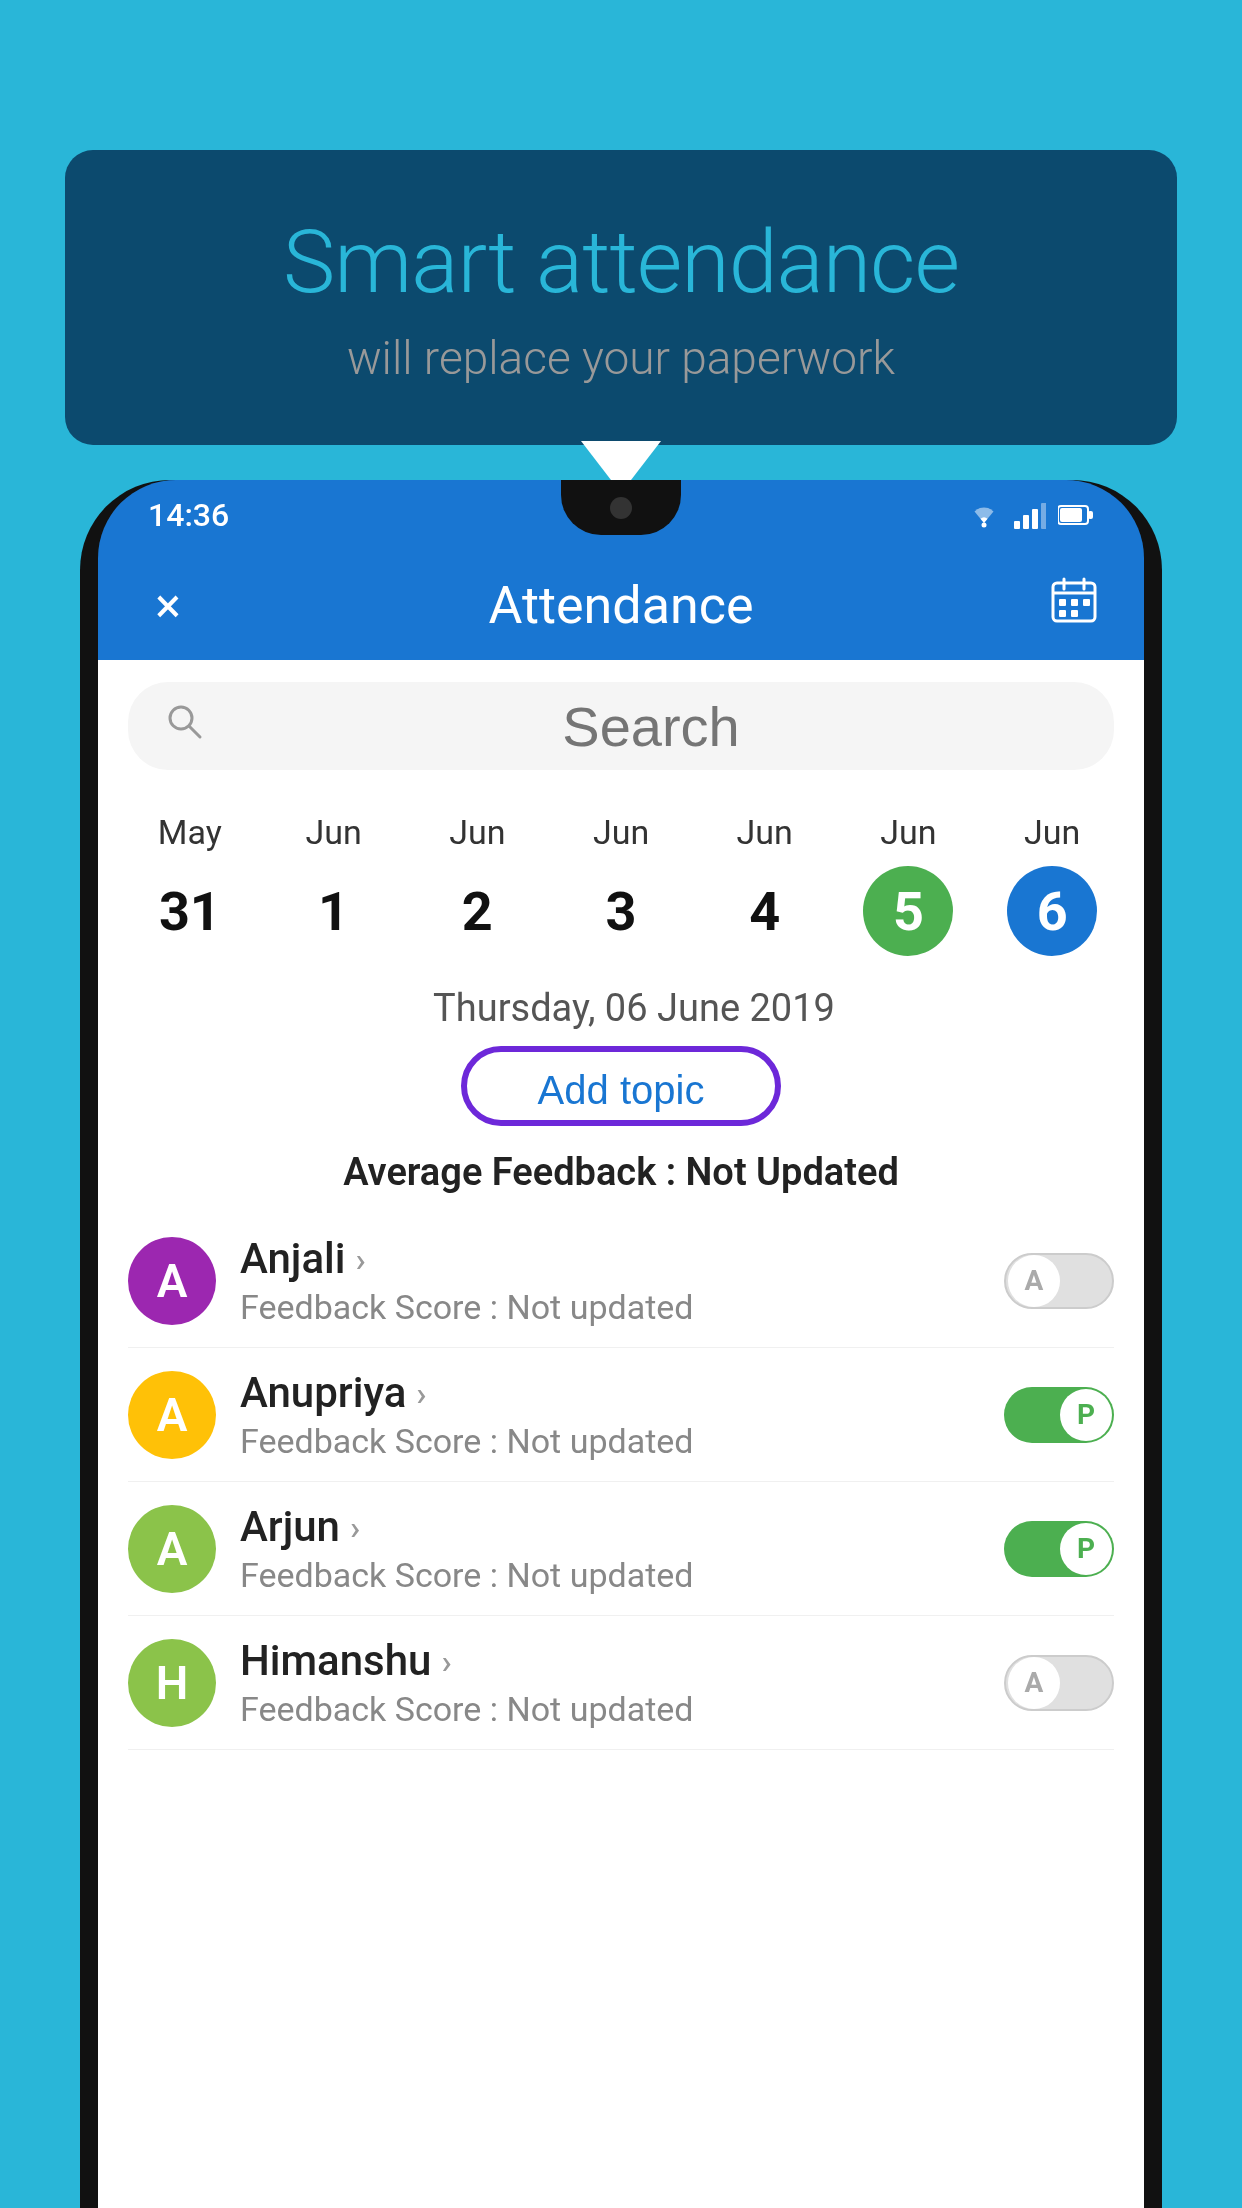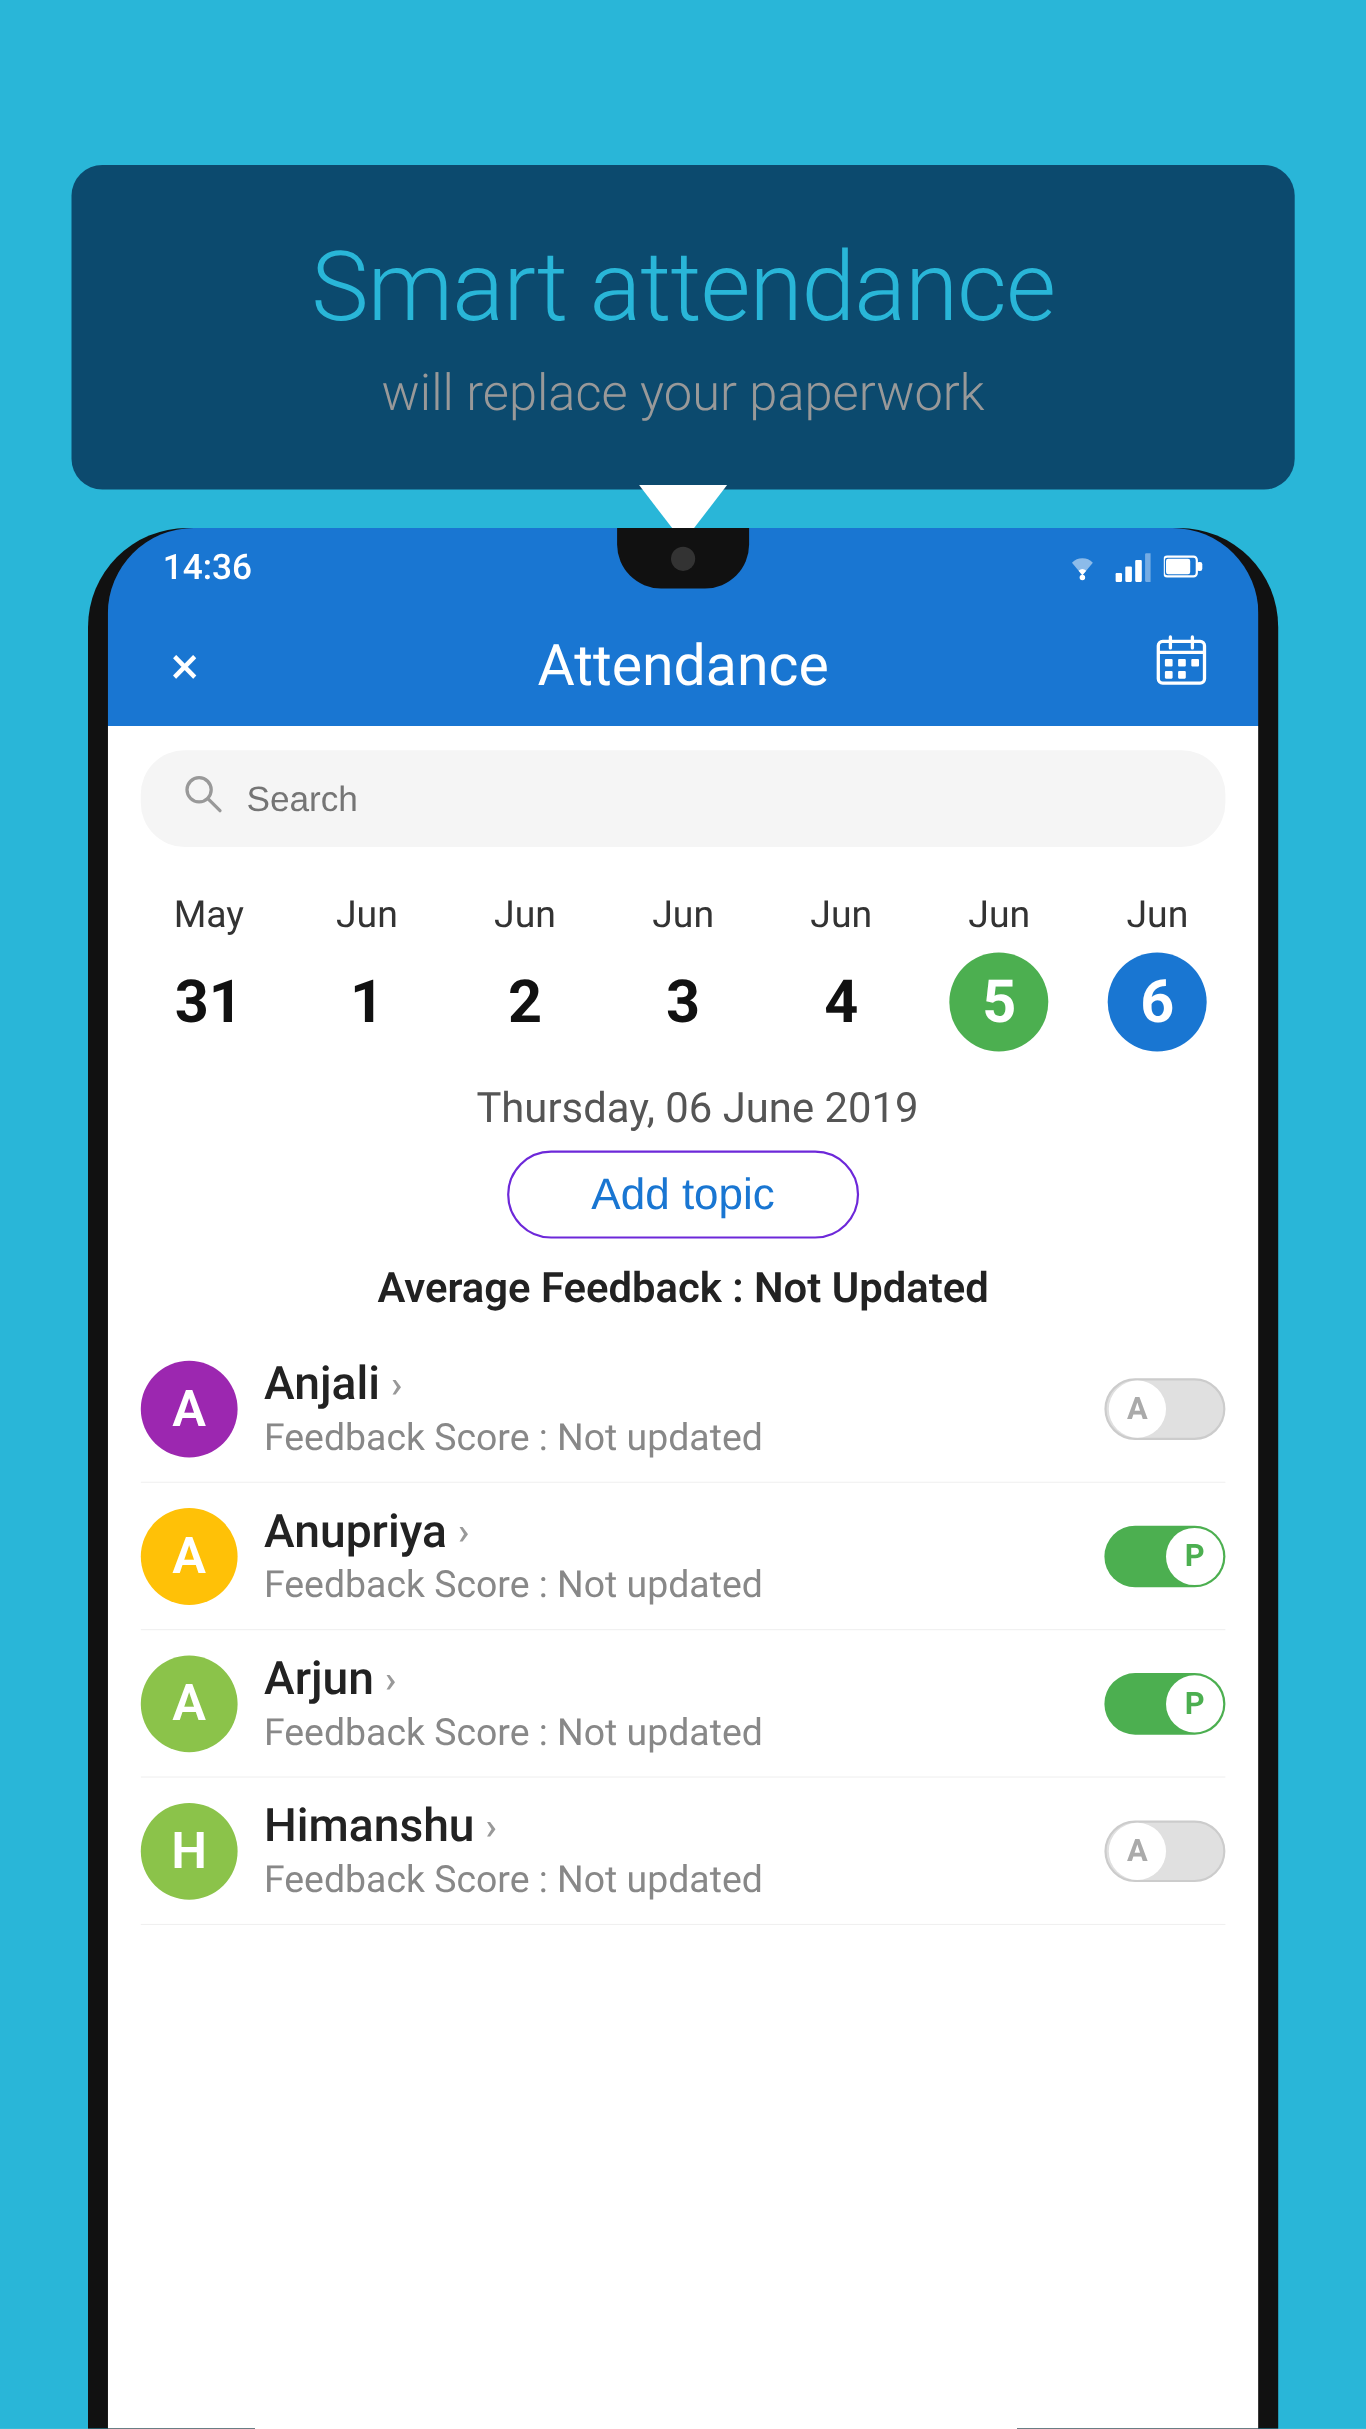--- a/index.html
+++ b/index.html
@@ -178,26 +178,27 @@
       padding: 0 36px;
       gap: 20px;
     }
 
     .search-icon {
       color: #999;
       font-size: 40px;
     }
 
     .search-input {
-      font-size: 32px;
+      font-size: 56px;
       color: #6d28d9;
       border: none;
       background: transparent;
       outline: none;
       flex: 1;
+      text-align: center;
     }
 
     
     .calendar-strip {
       display: flex;
       padding: 20px 20px 10px;
       gap: 0;
     }
 
     .cal-day {
@@ -245,21 +246,21 @@
       margin: 20px 0 16px;
       padding-left: 26px;
     }
 
     
     .add-topic-btn {
       display: block;
       margin: 0 auto 24px;
       width: 320px;
       height: 80px;
-      border: 2px solid #6d28d9;
+      border: 6px solid #6d28d9;
       border-radius: 40px;
       background: white;
       color: #1976d2;
       font-size: 40px;
       cursor: pointer;
       text-align: center;
       line-height: 76px;
     }
 
     

